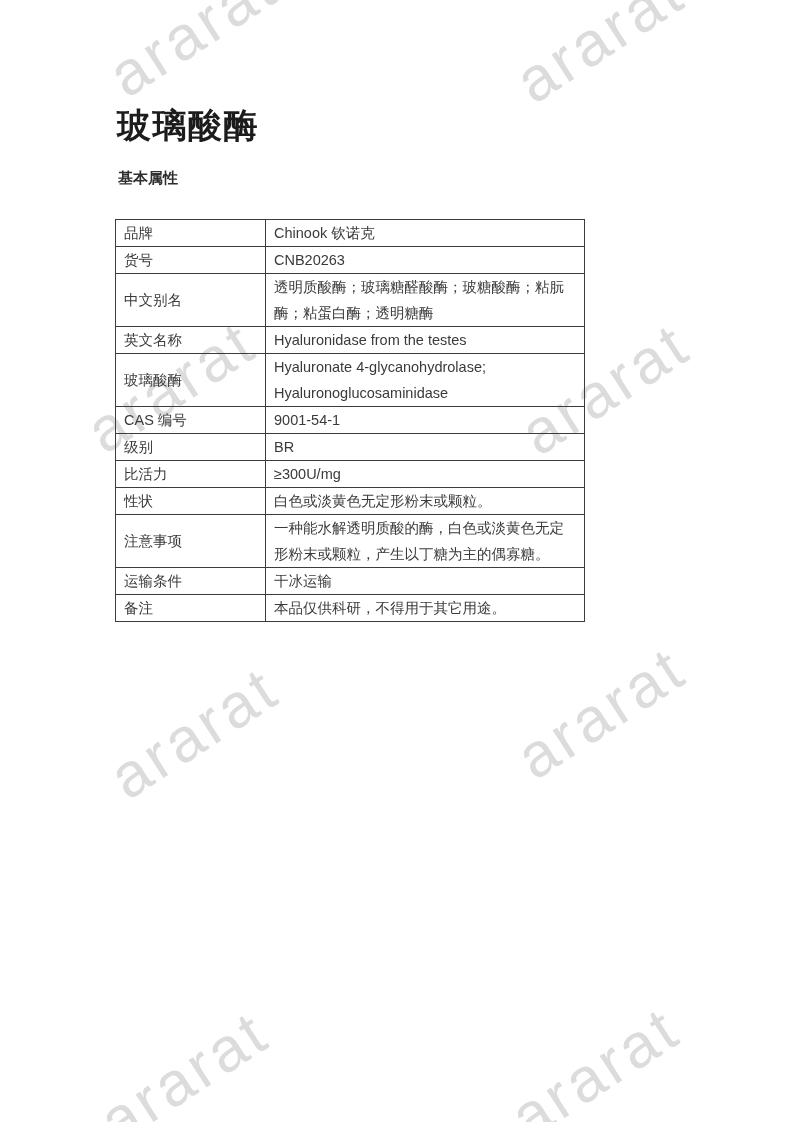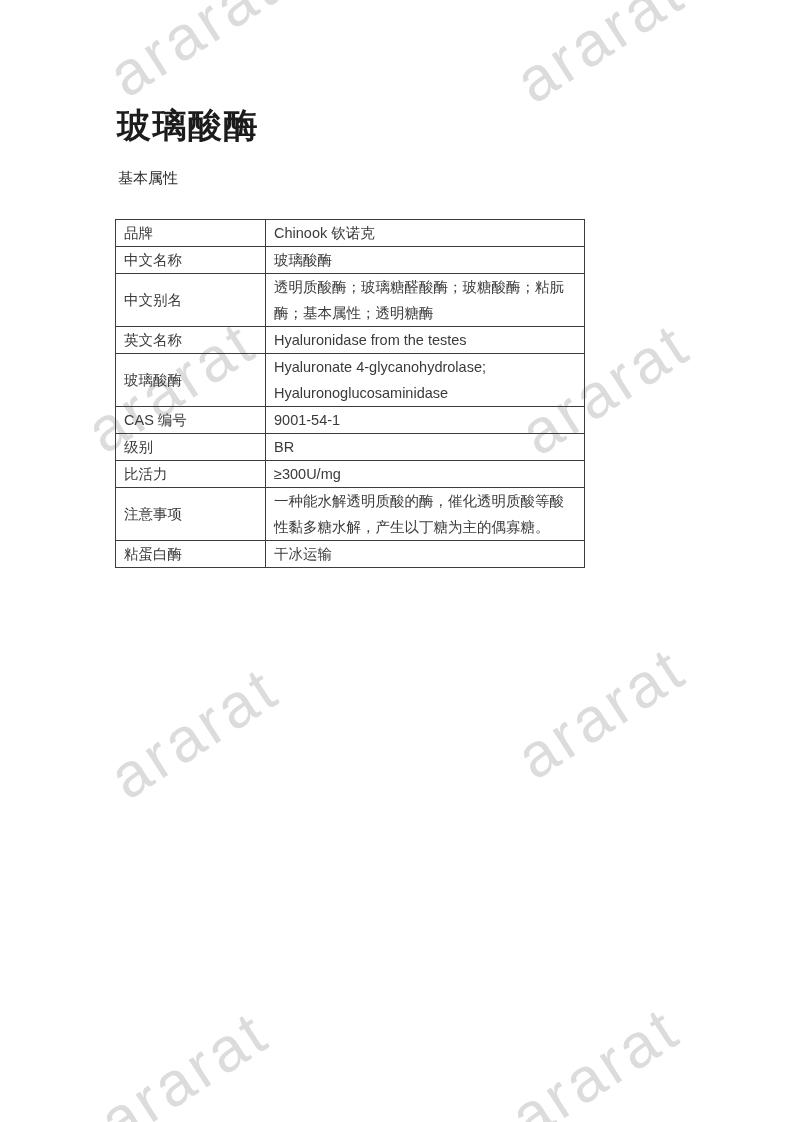--- a/index.html
+++ b/index.html
@@ -33,21 +33,21 @@
     left: 117px; top: 103px;
     font-size: 34px;
     font-weight: 700;
     letter-spacing: 1.5px;
     color: #1c1c1c;
   }
   .section-heading {
     position: absolute;
     left: 118px; top: 169px;
     font-size: 15px;
-    font-weight: 400;
+    font-weight: 700;
     color: #2e2e2e;
   }
   table.props {
     position: absolute;
     left: 115px; top: 219px;
     width: 470px;
     border-collapse: collapse;
     table-layout: fixed;
   }
   table.props td {
@@ -80,29 +80,29 @@
   <h1 class="doc-title">玻璃酸酶</h1>
   <div class="section-heading">基本属性</div>
 
   <table class="props">
     <tbody>
   <tr>
     <td class="label-cell">品牌</td>
     <td class="value-cell">Chinook 钦诺克</td>
   </tr>
 
+  <tr>
+    <td class="label-cell">货号</td>
+    <td class="value-cell">CNB20263</td>
+  </tr>
 
-  <tr>
-    <td class="label-cell">中文名称</td>
-    <td class="value-cell">玻璃酸酶</td>
-  </tr>
 
   <tr>
     <td class="label-cell">中文别名</td>
-    <td class="value-cell">透明质酸酶；玻璃糖醛酸酶；玻糖酸酶；粘朊酶；基本属性；透明糖酶</td>
+    <td class="value-cell">透明质酸酶；玻璃糖醛酸酶；玻糖酸酶；粘朊酶；粘蛋白酶；透明糖酶</td>
   </tr>
 
   <tr>
     <td class="label-cell">英文名称</td>
     <td class="value-cell">Hyaluronidase from the testes</td>
   </tr>
 
   <tr>
     <td class="label-cell">玻璃酸酶</td>
     <td class="value-cell">Hyaluronate 4-glycanohydrolase; Hyaluronoglucosaminidase</td>
@@ -117,27 +117,35 @@
   <tr>
     <td class="label-cell">级别</td>
     <td class="value-cell">BR</td>
   </tr>
 
   <tr>
     <td class="label-cell">比活力</td>
     <td class="value-cell">≥300U/mg</td>
   </tr>
 
+  <tr>
+    <td class="label-cell">性状</td>
+    <td class="value-cell">白色或淡黄色无定形粉末或颗粒。</td>
+  </tr>
 
   <tr>
     <td class="label-cell">注意事项</td>
-    <td class="value-cell">一种能水解透明质酸的酶，催化透明质酸等酸性黏多糖水解，产生以丁糖为主的偶寡糖。</td>
+    <td class="value-cell">一种能水解透明质酸的酶，白色或淡黄色无定形粉末或颗粒，产生以丁糖为主的偶寡糖。</td>
   </tr>
 
 
   <tr>
-    <td class="label-cell">粘蛋白酶</td>
+    <td class="label-cell">运输条件</td>
     <td class="value-cell">干冰运输</td>
   </tr>
 
+  <tr>
+    <td class="label-cell">备注</td>
+    <td class="value-cell">本品仅供科研，不得用于其它用途。</td>
+  </tr>
 </tbody>
   </table>
 </div>
 
 </body></html>

